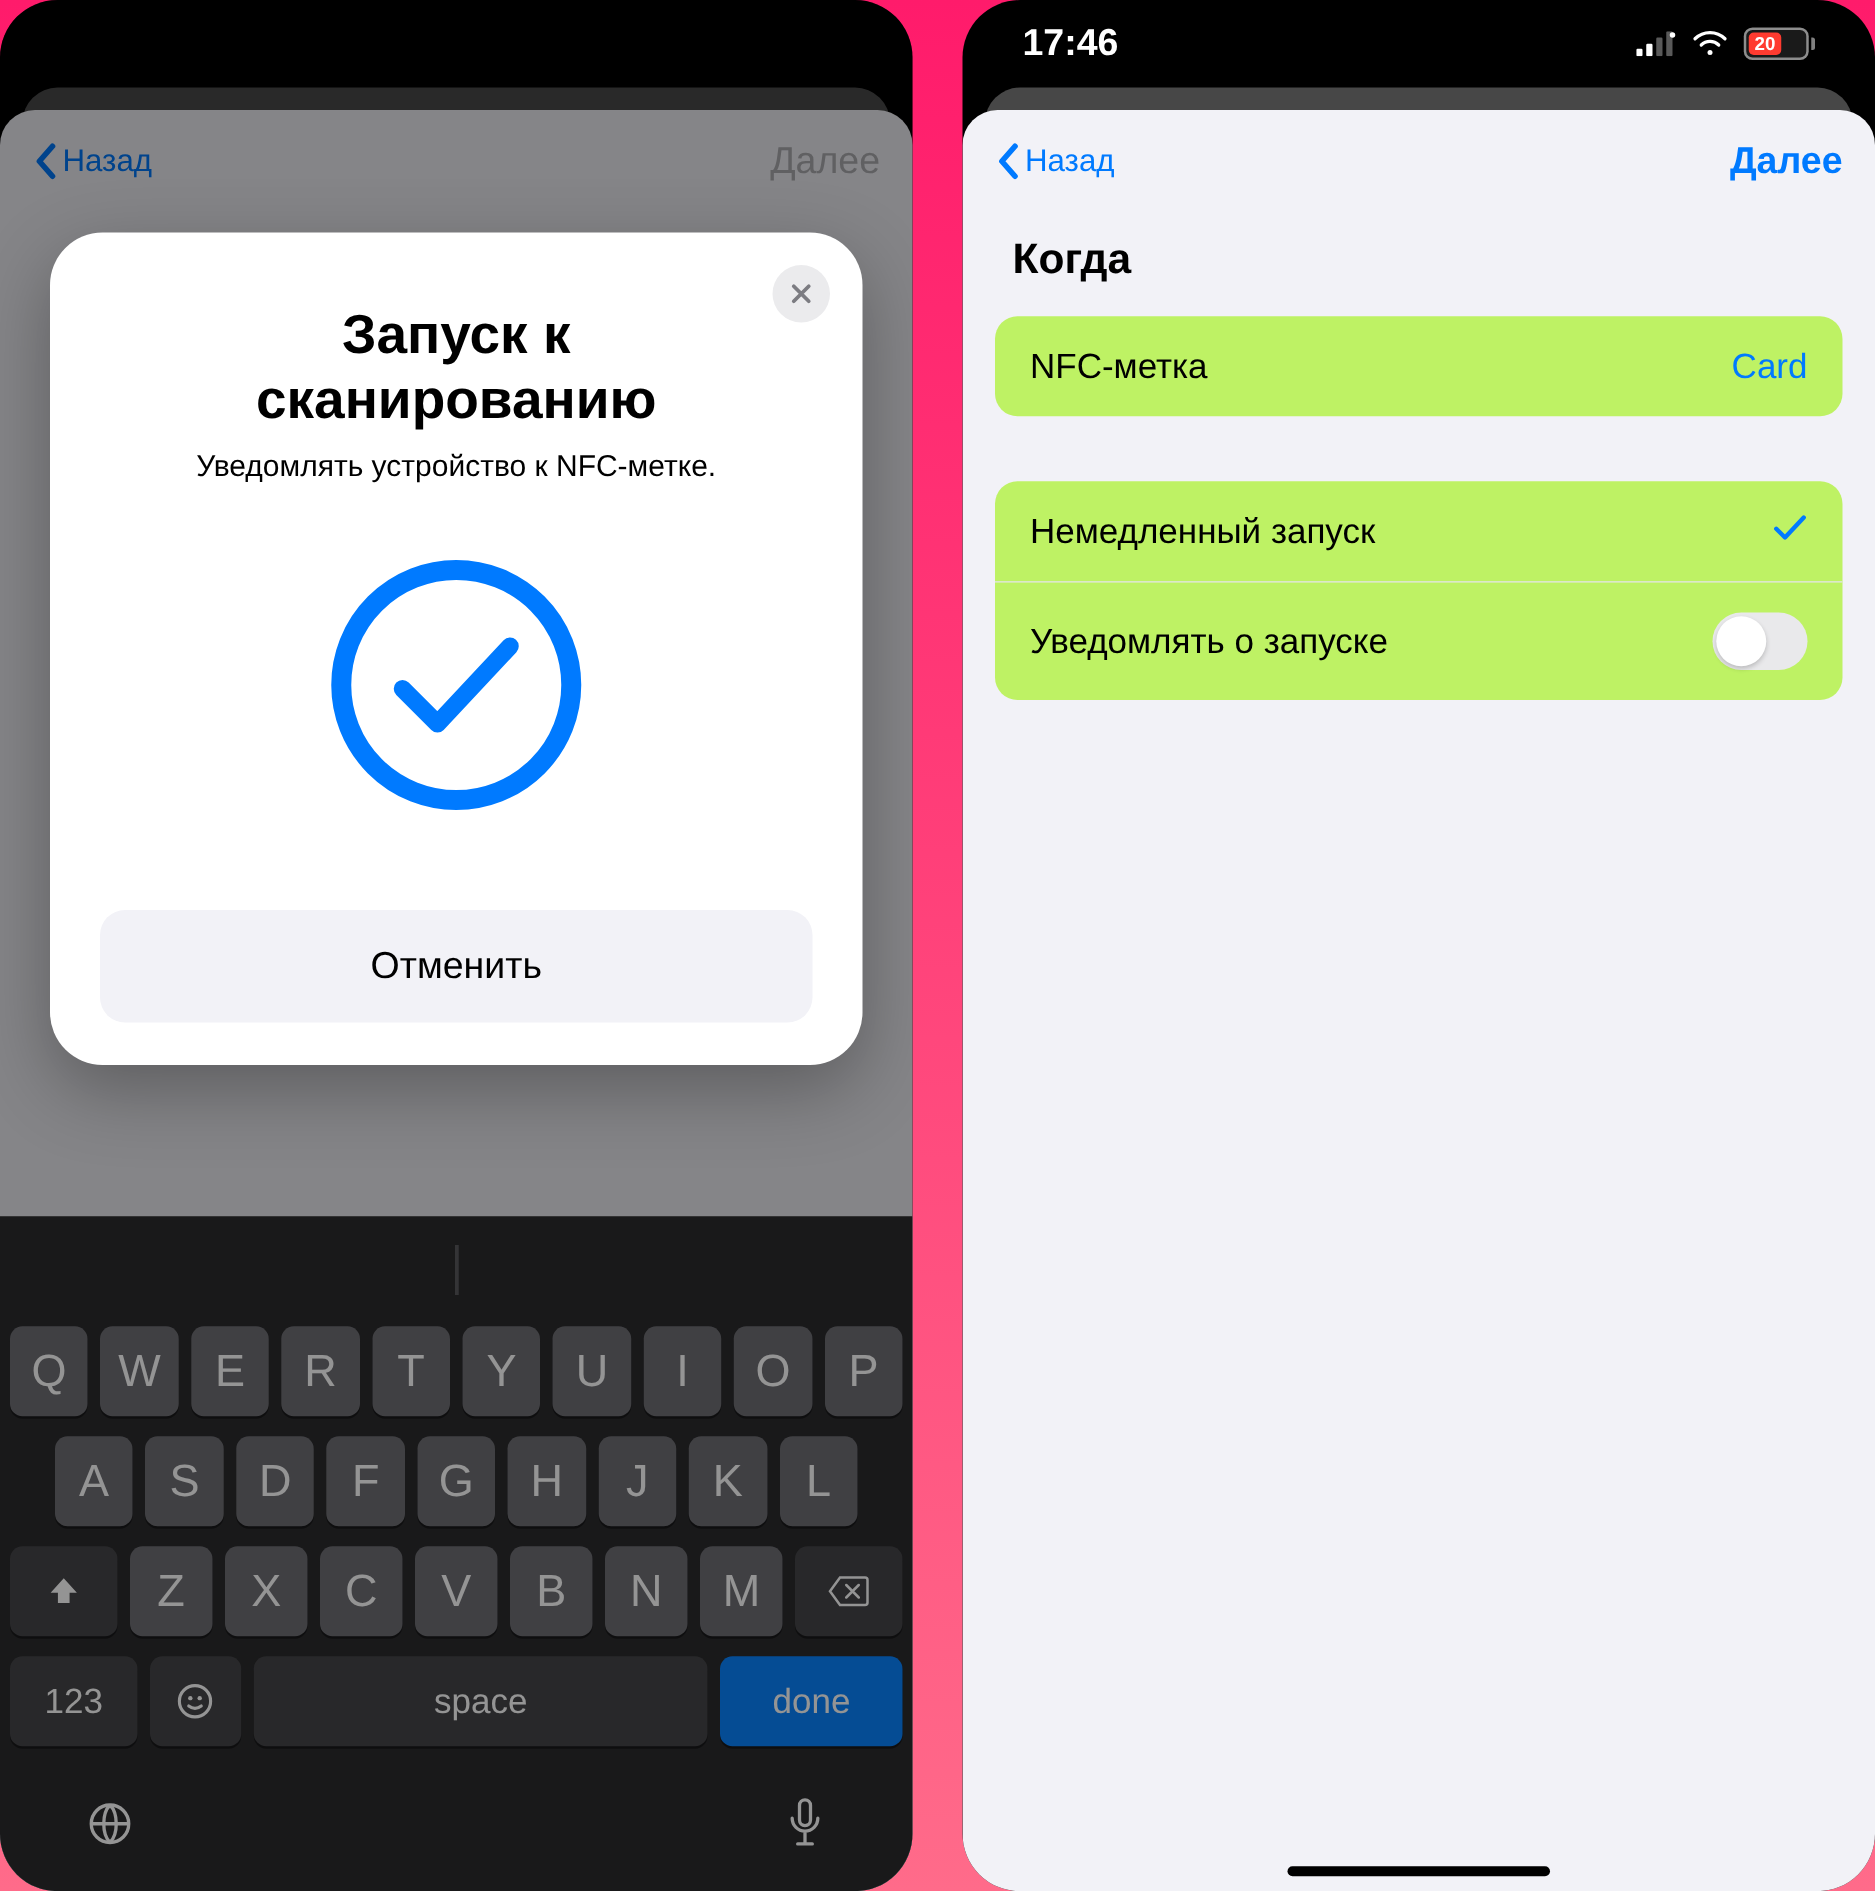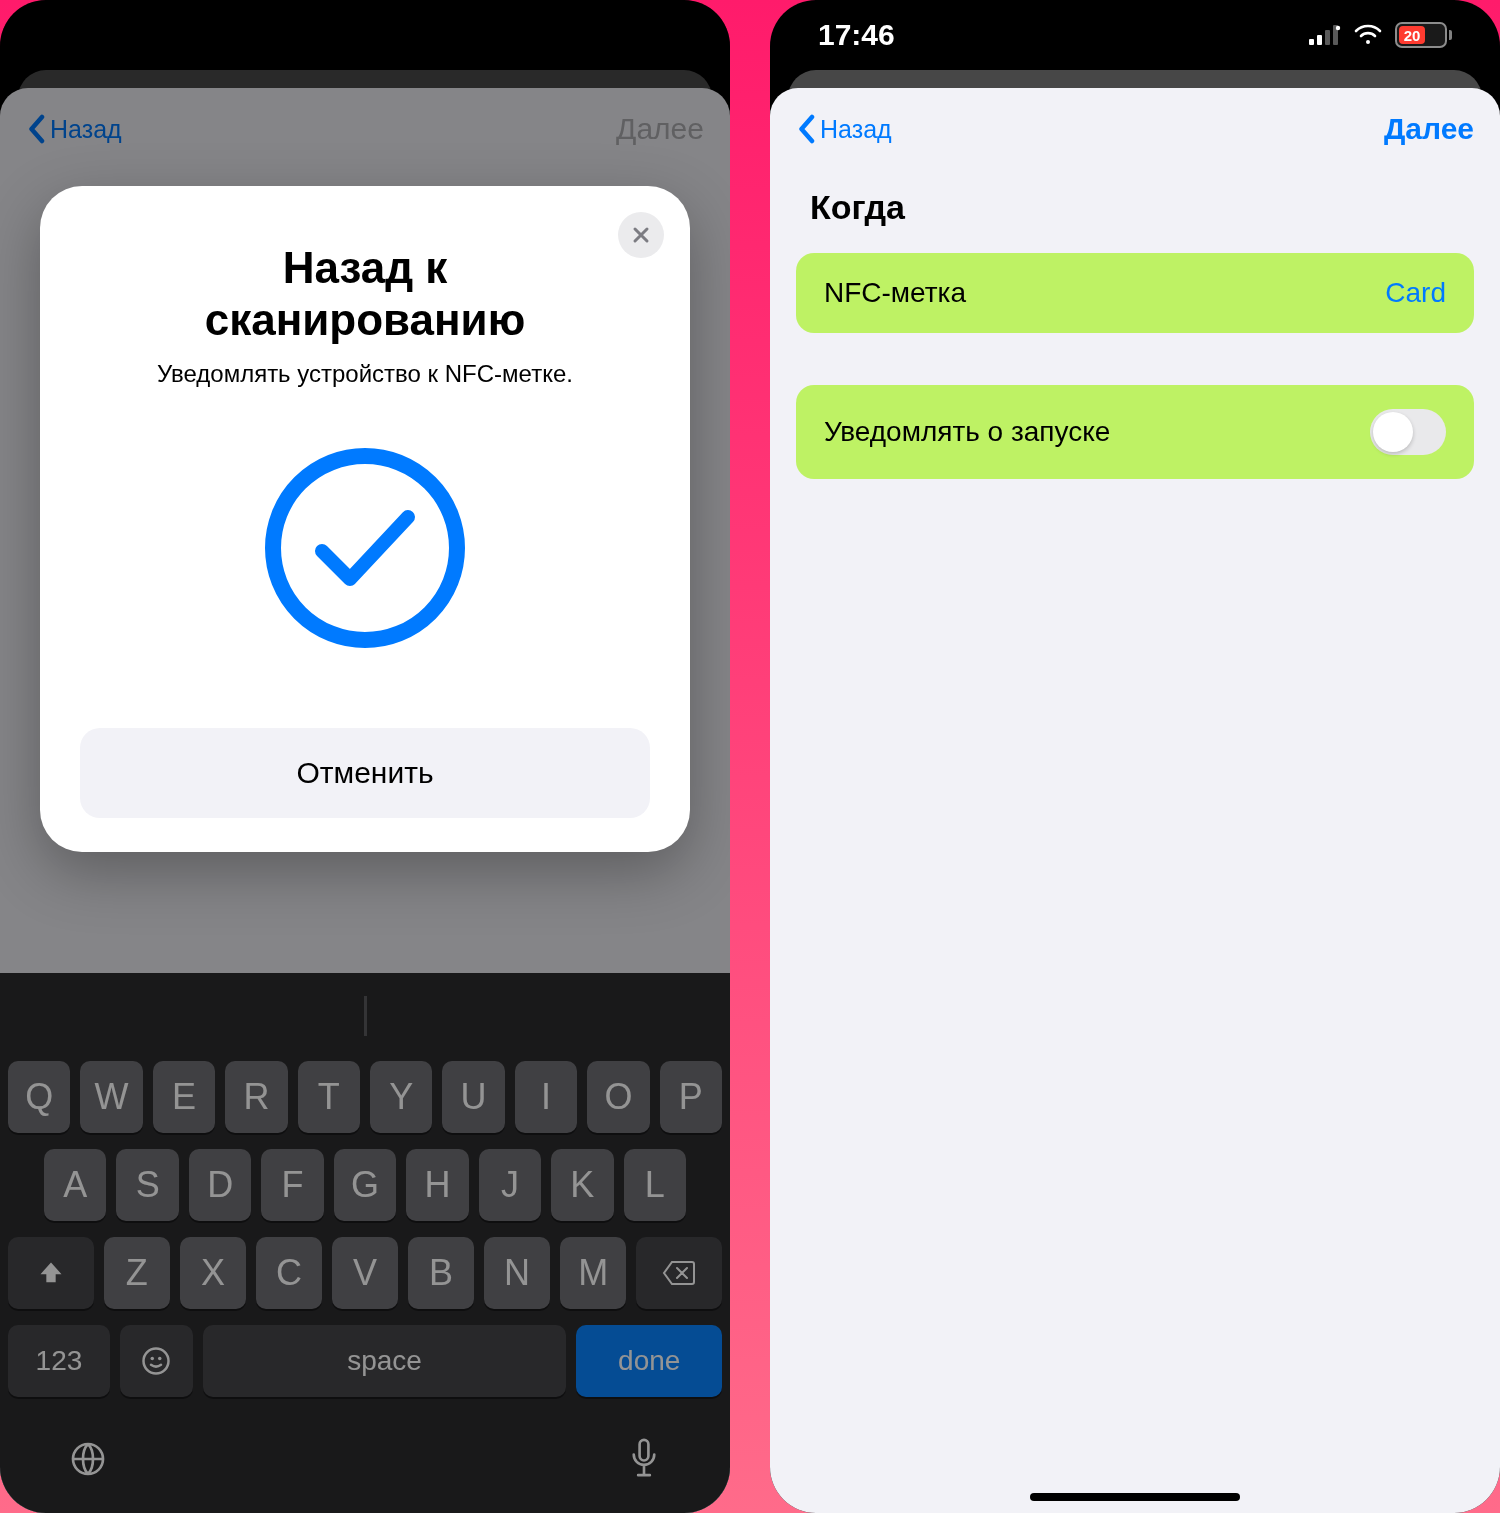--- a/index.html
+++ b/index.html
@@ -247,21 +247,21 @@
 
   <div class="dim"></div>
 
   <div class="modal">
     <div class="modal-close">
       <svg width="20" height="20" viewBox="0 0 20 20">
           <path d="M4 4 L16 16 M16 4 L4 16" stroke="#7c7c82" stroke-width="3" stroke-linecap="round"></path>
         </svg>
     </div>
     <div class="modal-title">
-      <span>Назад к</span><br><span>сканированию</span>
+      <span>Запуск к</span><br><span>сканированию</span>
     </div>
     <div class="modal-sub">Уведомлять устройство к NFC-метке.</div>
     <div class="check-circle">
       <svg width="110" height="90" viewBox="0 0 110 90">
           <path d="M12 48 L40 76 L98 14" fill="none" stroke="#007aff" stroke-width="14" stroke-linecap="round" stroke-linejoin="round"></path>
         </svg>
     </div>
     <div class="cancel-btn">Отменить</div>
   </div>
 </div>
@@ -308,20 +308,28 @@
 
       <div class="list-group">
         <div class="list-row">
           <span>NFC-метка</span>
           <span class="row-value">Card</span>
         </div>
       </div>
 
       <div class="list-group">
         <div class="list-row">
+          <span>Немедленный запуск</span>
+          <span class="check-icon">
+            <svg width="28" height="24" viewBox="0 0 28 24">
+                <path d="M3 13 L10 20 L25 4" fill="none" stroke="#007aff" stroke-width="3.5" stroke-linecap="round" stroke-linejoin="round"></path>
+              </svg>
+          </span>
+        </div>
+        <div class="list-row">
           <span>Уведомлять о запуске</span>
           <div class="toggle">
             <div class="toggle-knob"></div>
           </div>
         </div>
       </div>
 
       <div class="home-indicator"></div>
     </div>
   </div>

